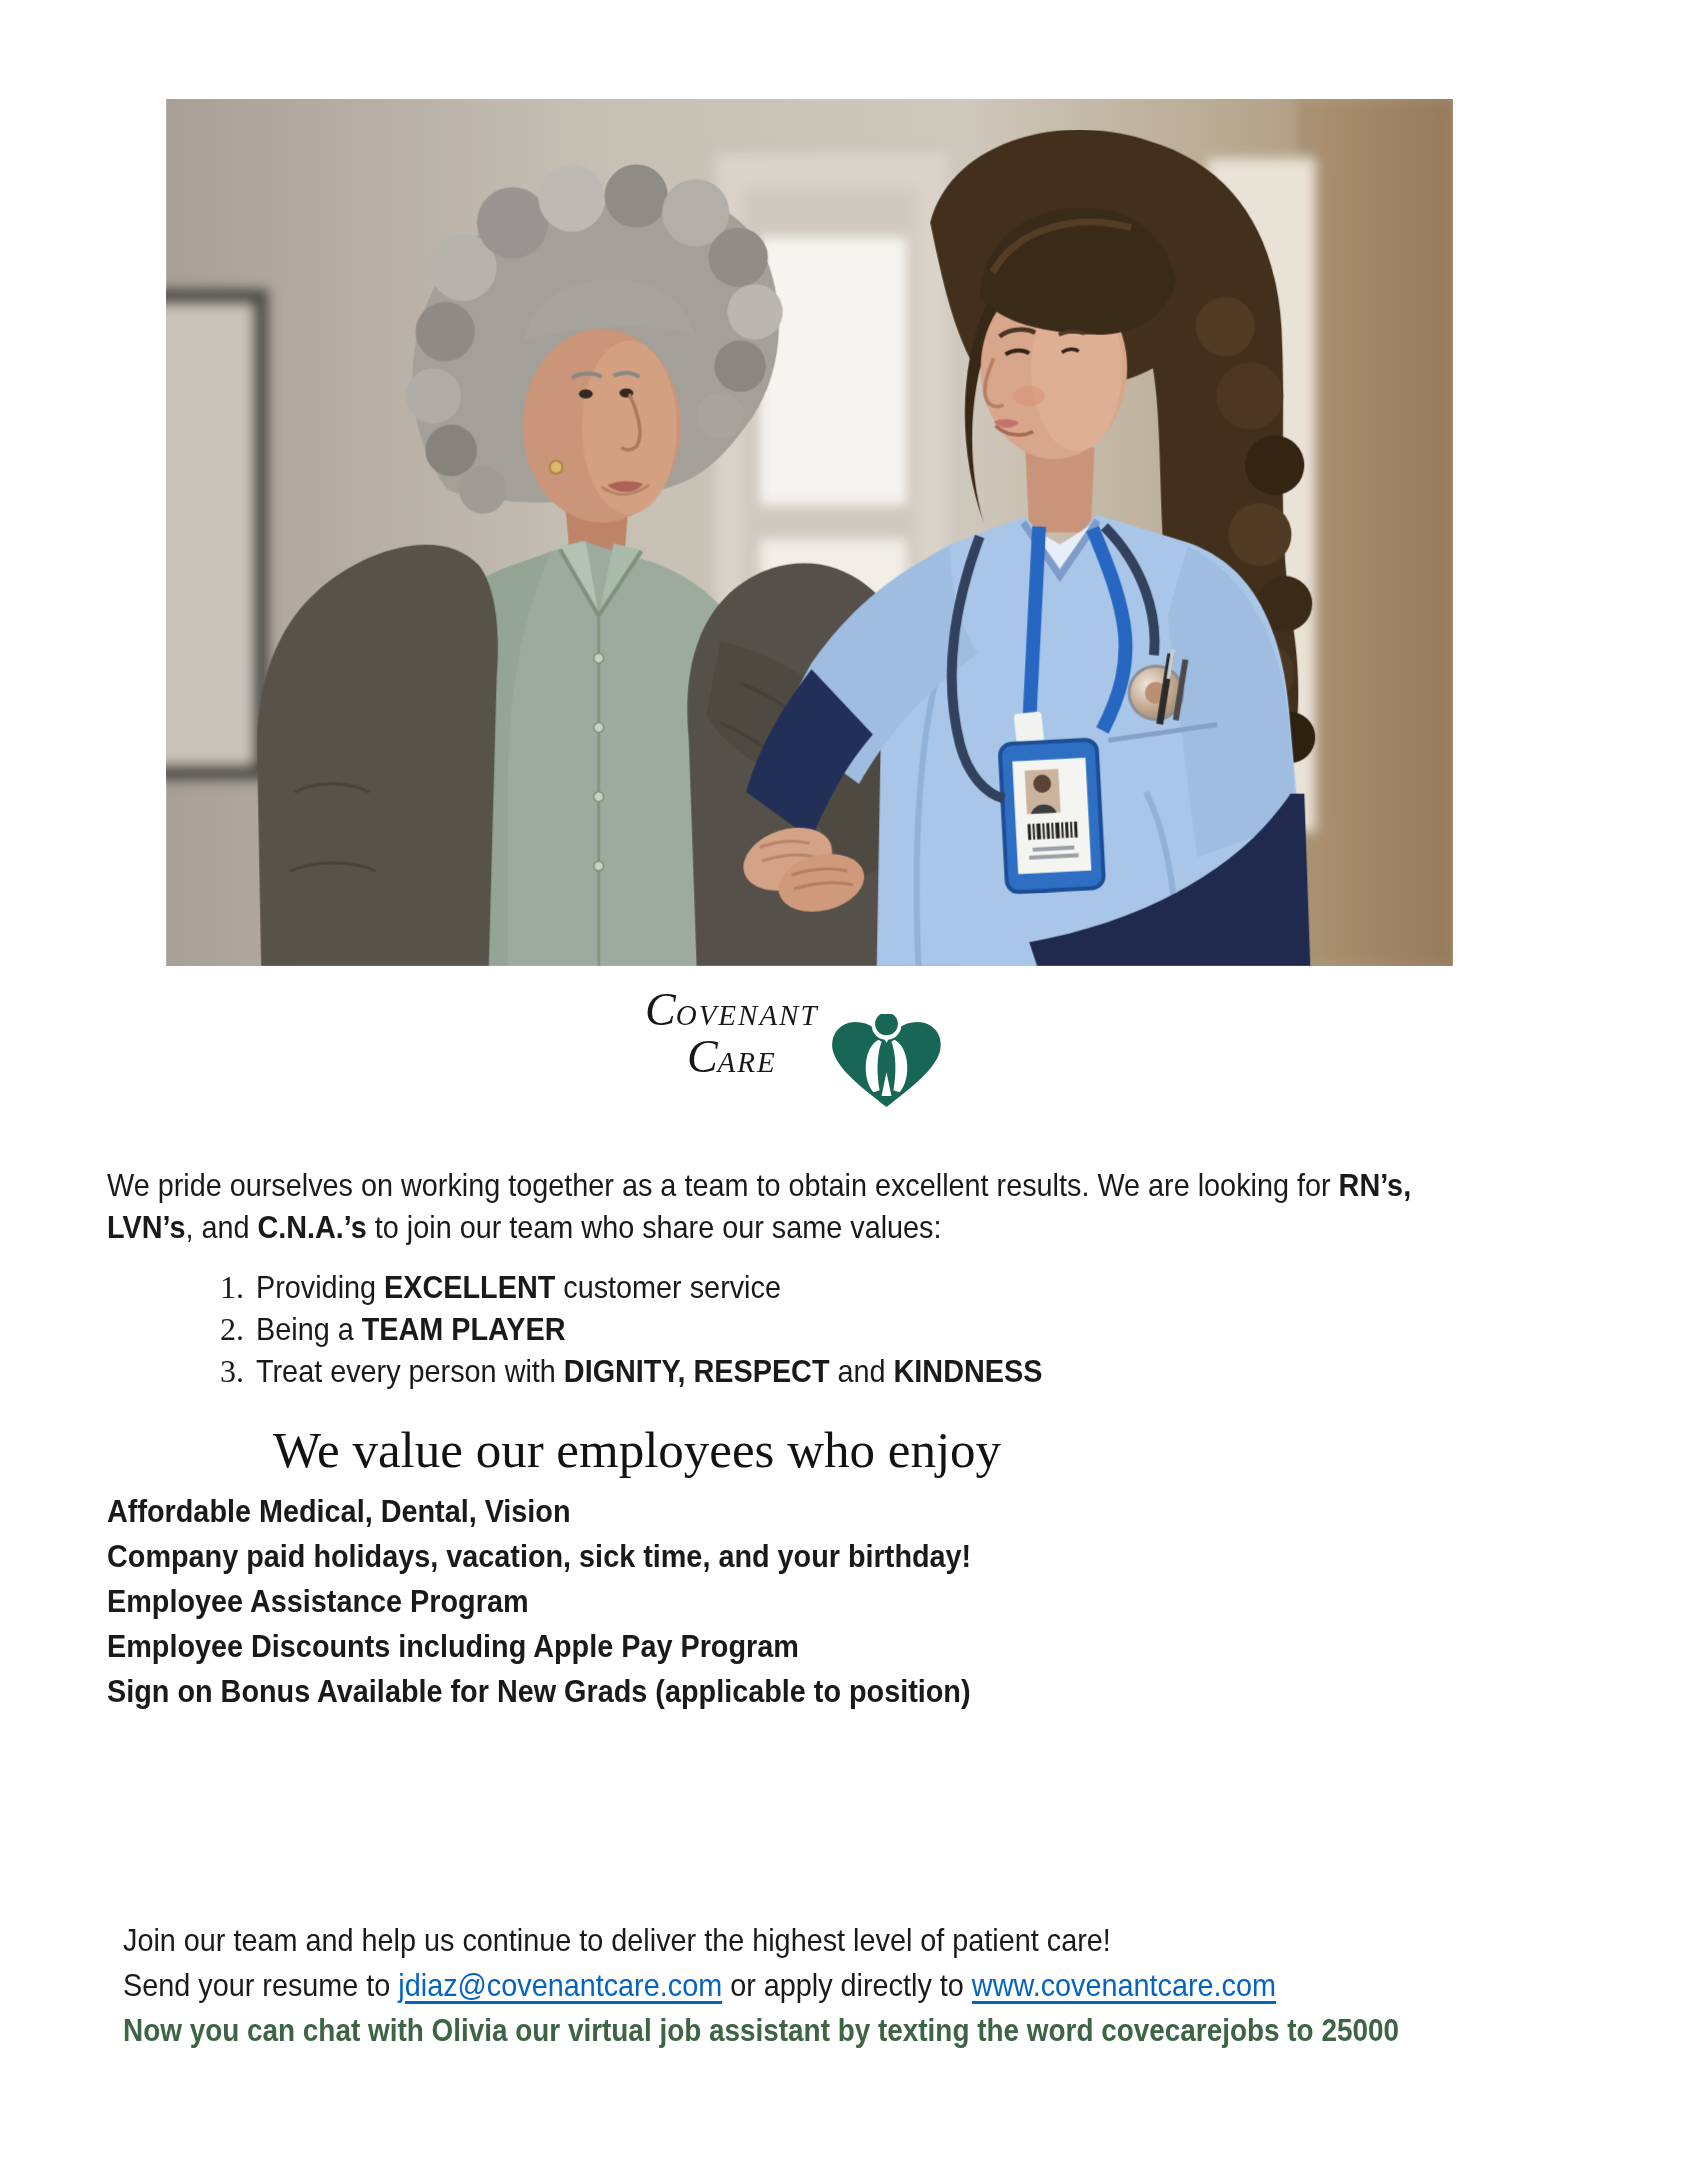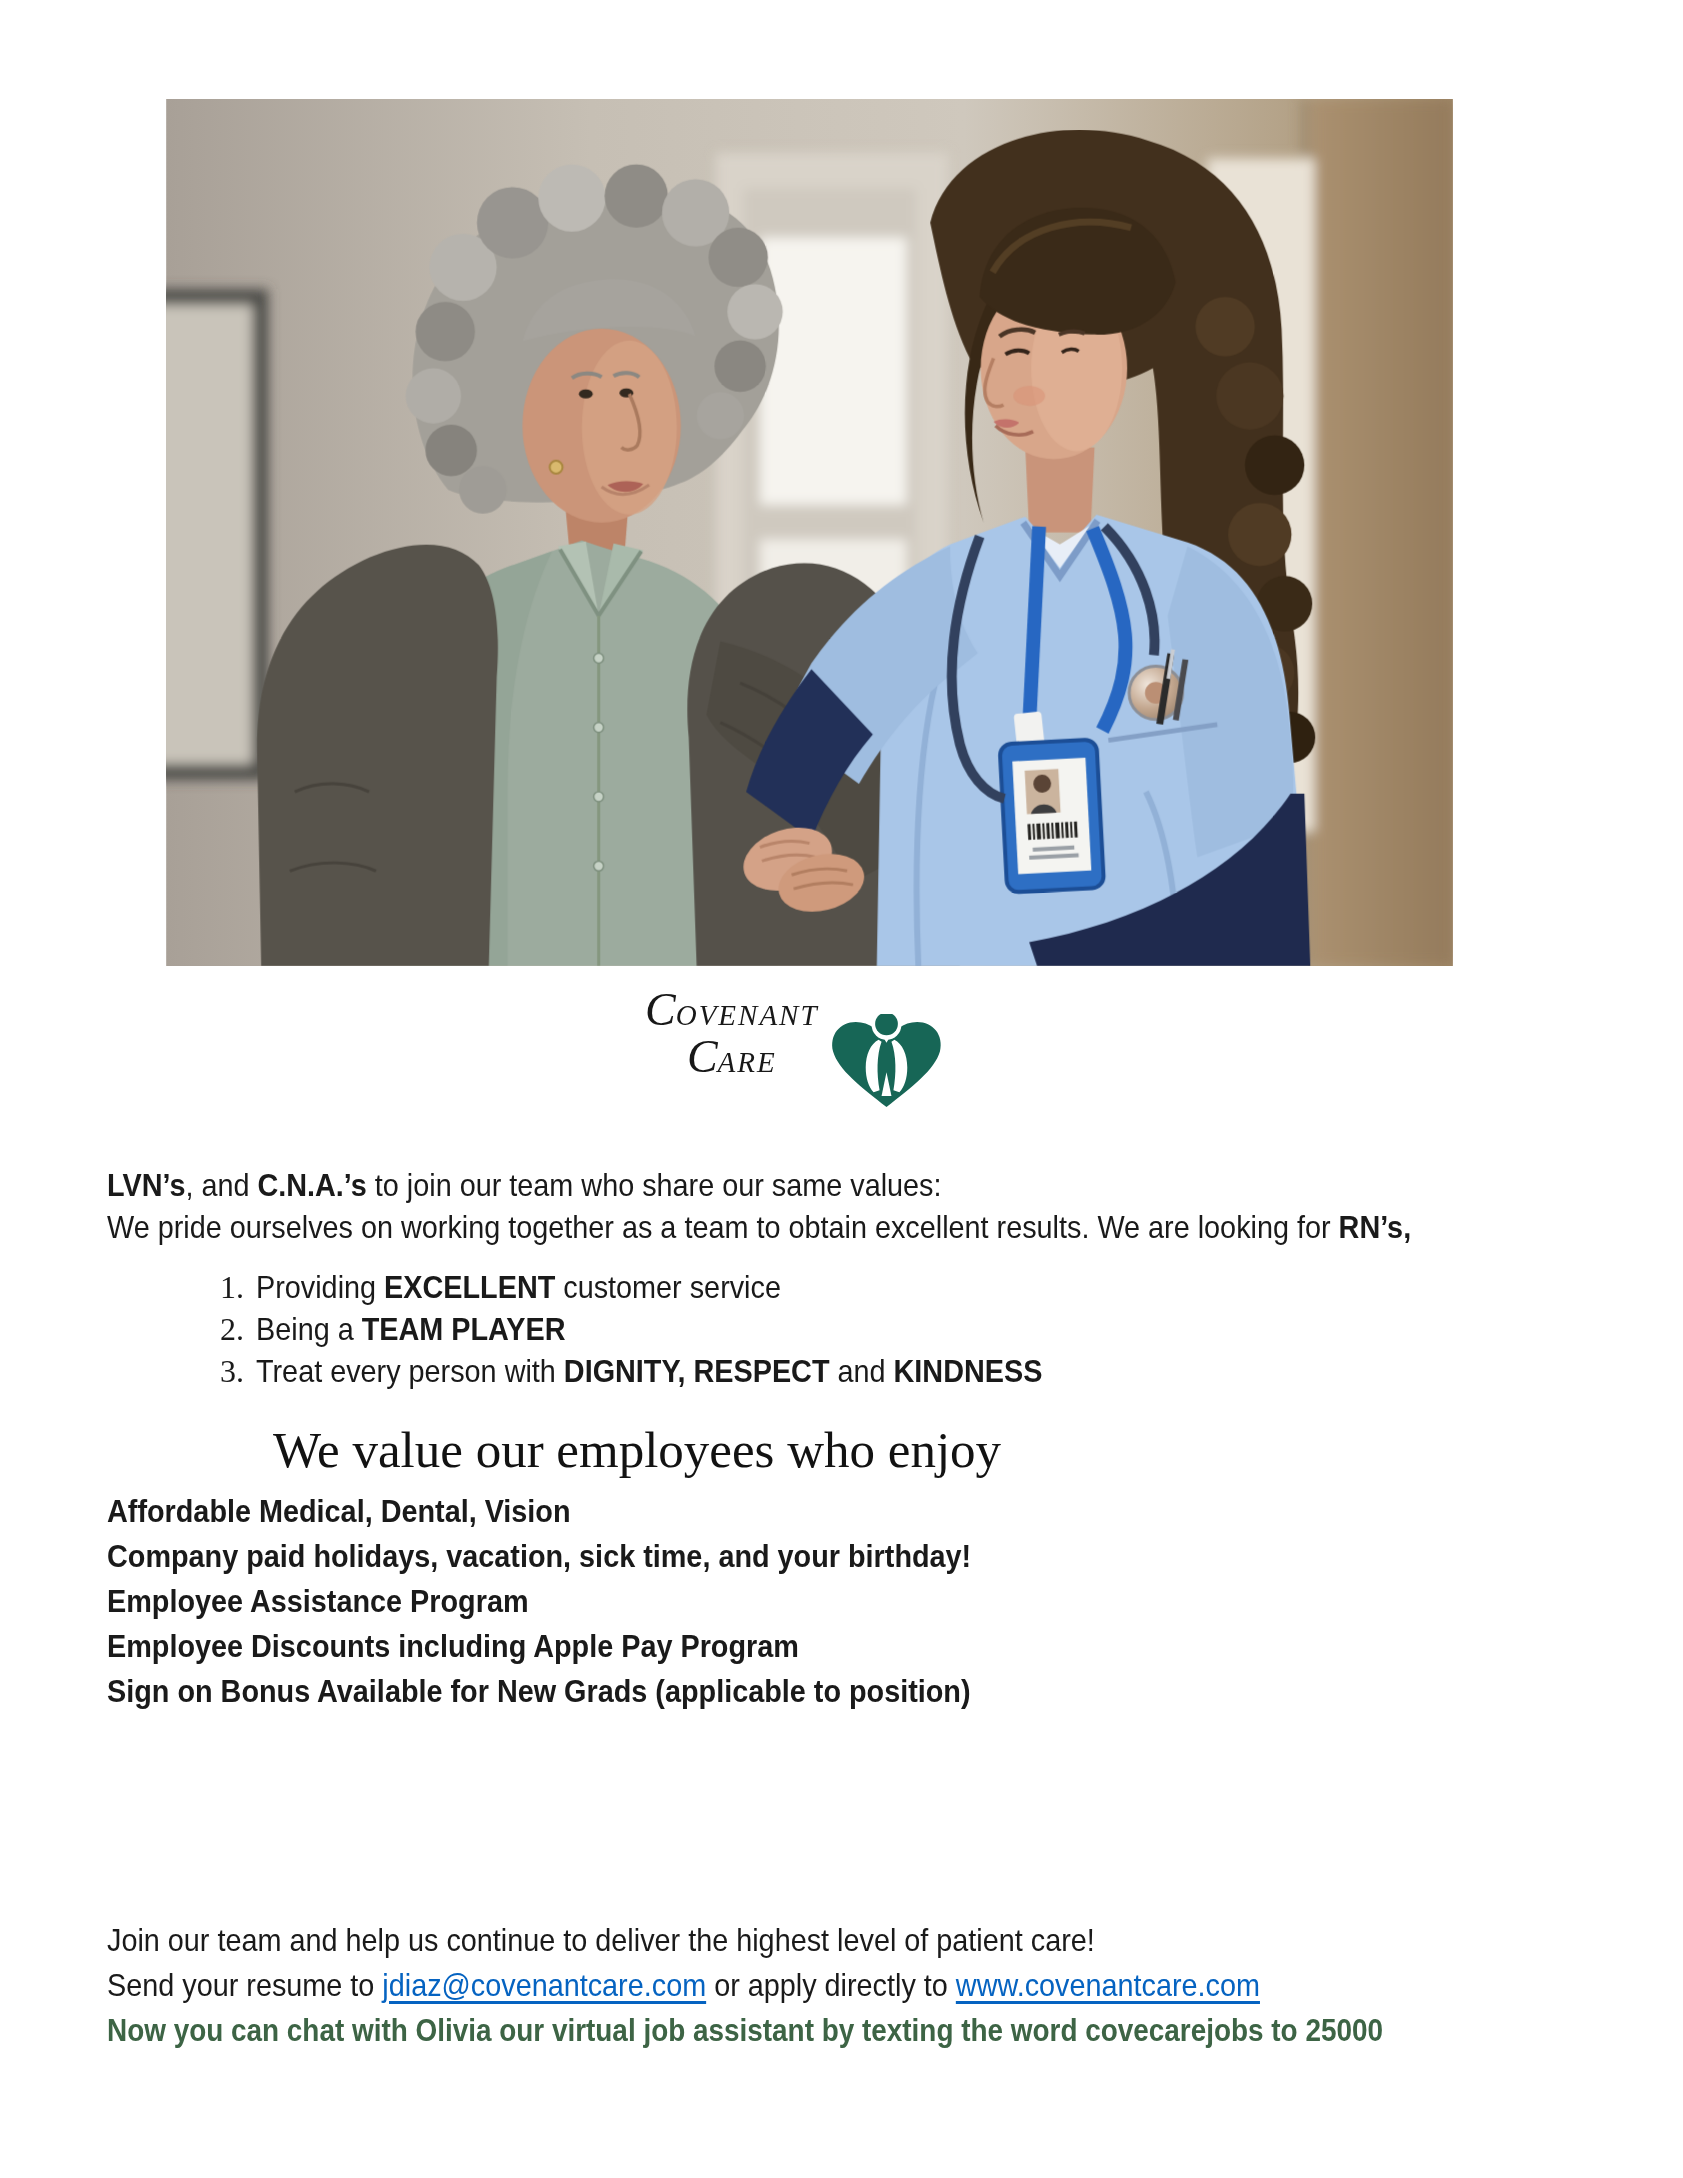--- a/index.html
+++ b/index.html
@@ -28,21 +28,21 @@
   .vrow{display:flex;height:42px;}
   .num{font-family:"Liberation Serif",serif;width:36px;flex:0 0 36px;}
 
   .heading{position:absolute;left:273px;top:1421px;font-family:"Liberation Serif",serif;
            font-size:51px;line-height:59px;color:#121212;white-space:nowrap;}
 
   .benefits{position:absolute;left:107px;top:1489px;font-size:32px;font-weight:bold;line-height:45px;}
   .brow{height:45px;}
 
   .ending{position:absolute;left:107px;top:1918px;font-size:32px;line-height:45px;}
-  .ending .ln{height:45px;}
+  .ending .ln{height:45px;margin-left:16px;}
   .link{color:#0563c1;text-decoration:underline;text-decoration-thickness:3px;text-underline-offset:5px;cursor:pointer;}
   .chat{color:#3d6445;font-weight:bold;font-size:31px;}
 </style>
 </head>
 <body>
 
 <div class="page">
 
   <div class="photo">
     <svg viewBox="0 0 1300 876" width="1287" height="867">
@@ -215,22 +215,22 @@
       <path d="M 120,188 C 70,150 22,112 12,76 C 4,42 26,16 58,16 C 86,16 108,34 120,58 C 132,34 154,16 182,16 C 214,16 236,42 228,76 C 218,112 170,150 120,188 Z" fill="#176656"></path>
       <circle cx="120" cy="22" r="30" fill="#ffffff"></circle>
       <circle cx="120" cy="20" r="23" fill="#176656"></circle>
       <path d="M 104,52 C 88,60 78,82 78,108 C 78,130 84,148 94,158 L 106,154 C 100,120 100,84 110,56 Z" fill="#ffffff"></path>
       <path d="M 136,52 C 152,60 162,82 162,108 C 162,130 156,148 146,158 L 134,154 C 140,120 140,84 130,56 Z" fill="#ffffff"></path>
       <path d="M 120,118 L 110,166 L 130,166 Z" fill="#ffffff"></path>
     </svg>
   </div>
 
   <div class="intro">
+    <div class="ln"><span class="cx"><span>We pride ourselves on working together as a team to obtain excellent results. We are looking for </span><span class="b">RN’s,</span></span></div>
     <div class="ln"><span class="cx"><span class="b">LVN’s</span><span>, and </span><span class="b">C.N.A.’s</span><span> to join our team who share our same values:</span></span></div>
-    <div class="ln"><span class="cx"><span>We pride ourselves on working together as a team to obtain excellent results. We are looking for </span><span class="b">RN’s,</span></span></div>
   </div>
 
   <div class="vlist">
     <div class="vrow">
         <span class="num">1.</span>
         <span class="cx"><span>Providing </span><span class="b">EXCELLENT</span><span> customer service</span></span>
       </div>
     <div class="vrow">
         <span class="num">2.</span>
         <span class="cx"><span>Being a </span><span class="b">TEAM PLAYER</span></span>

